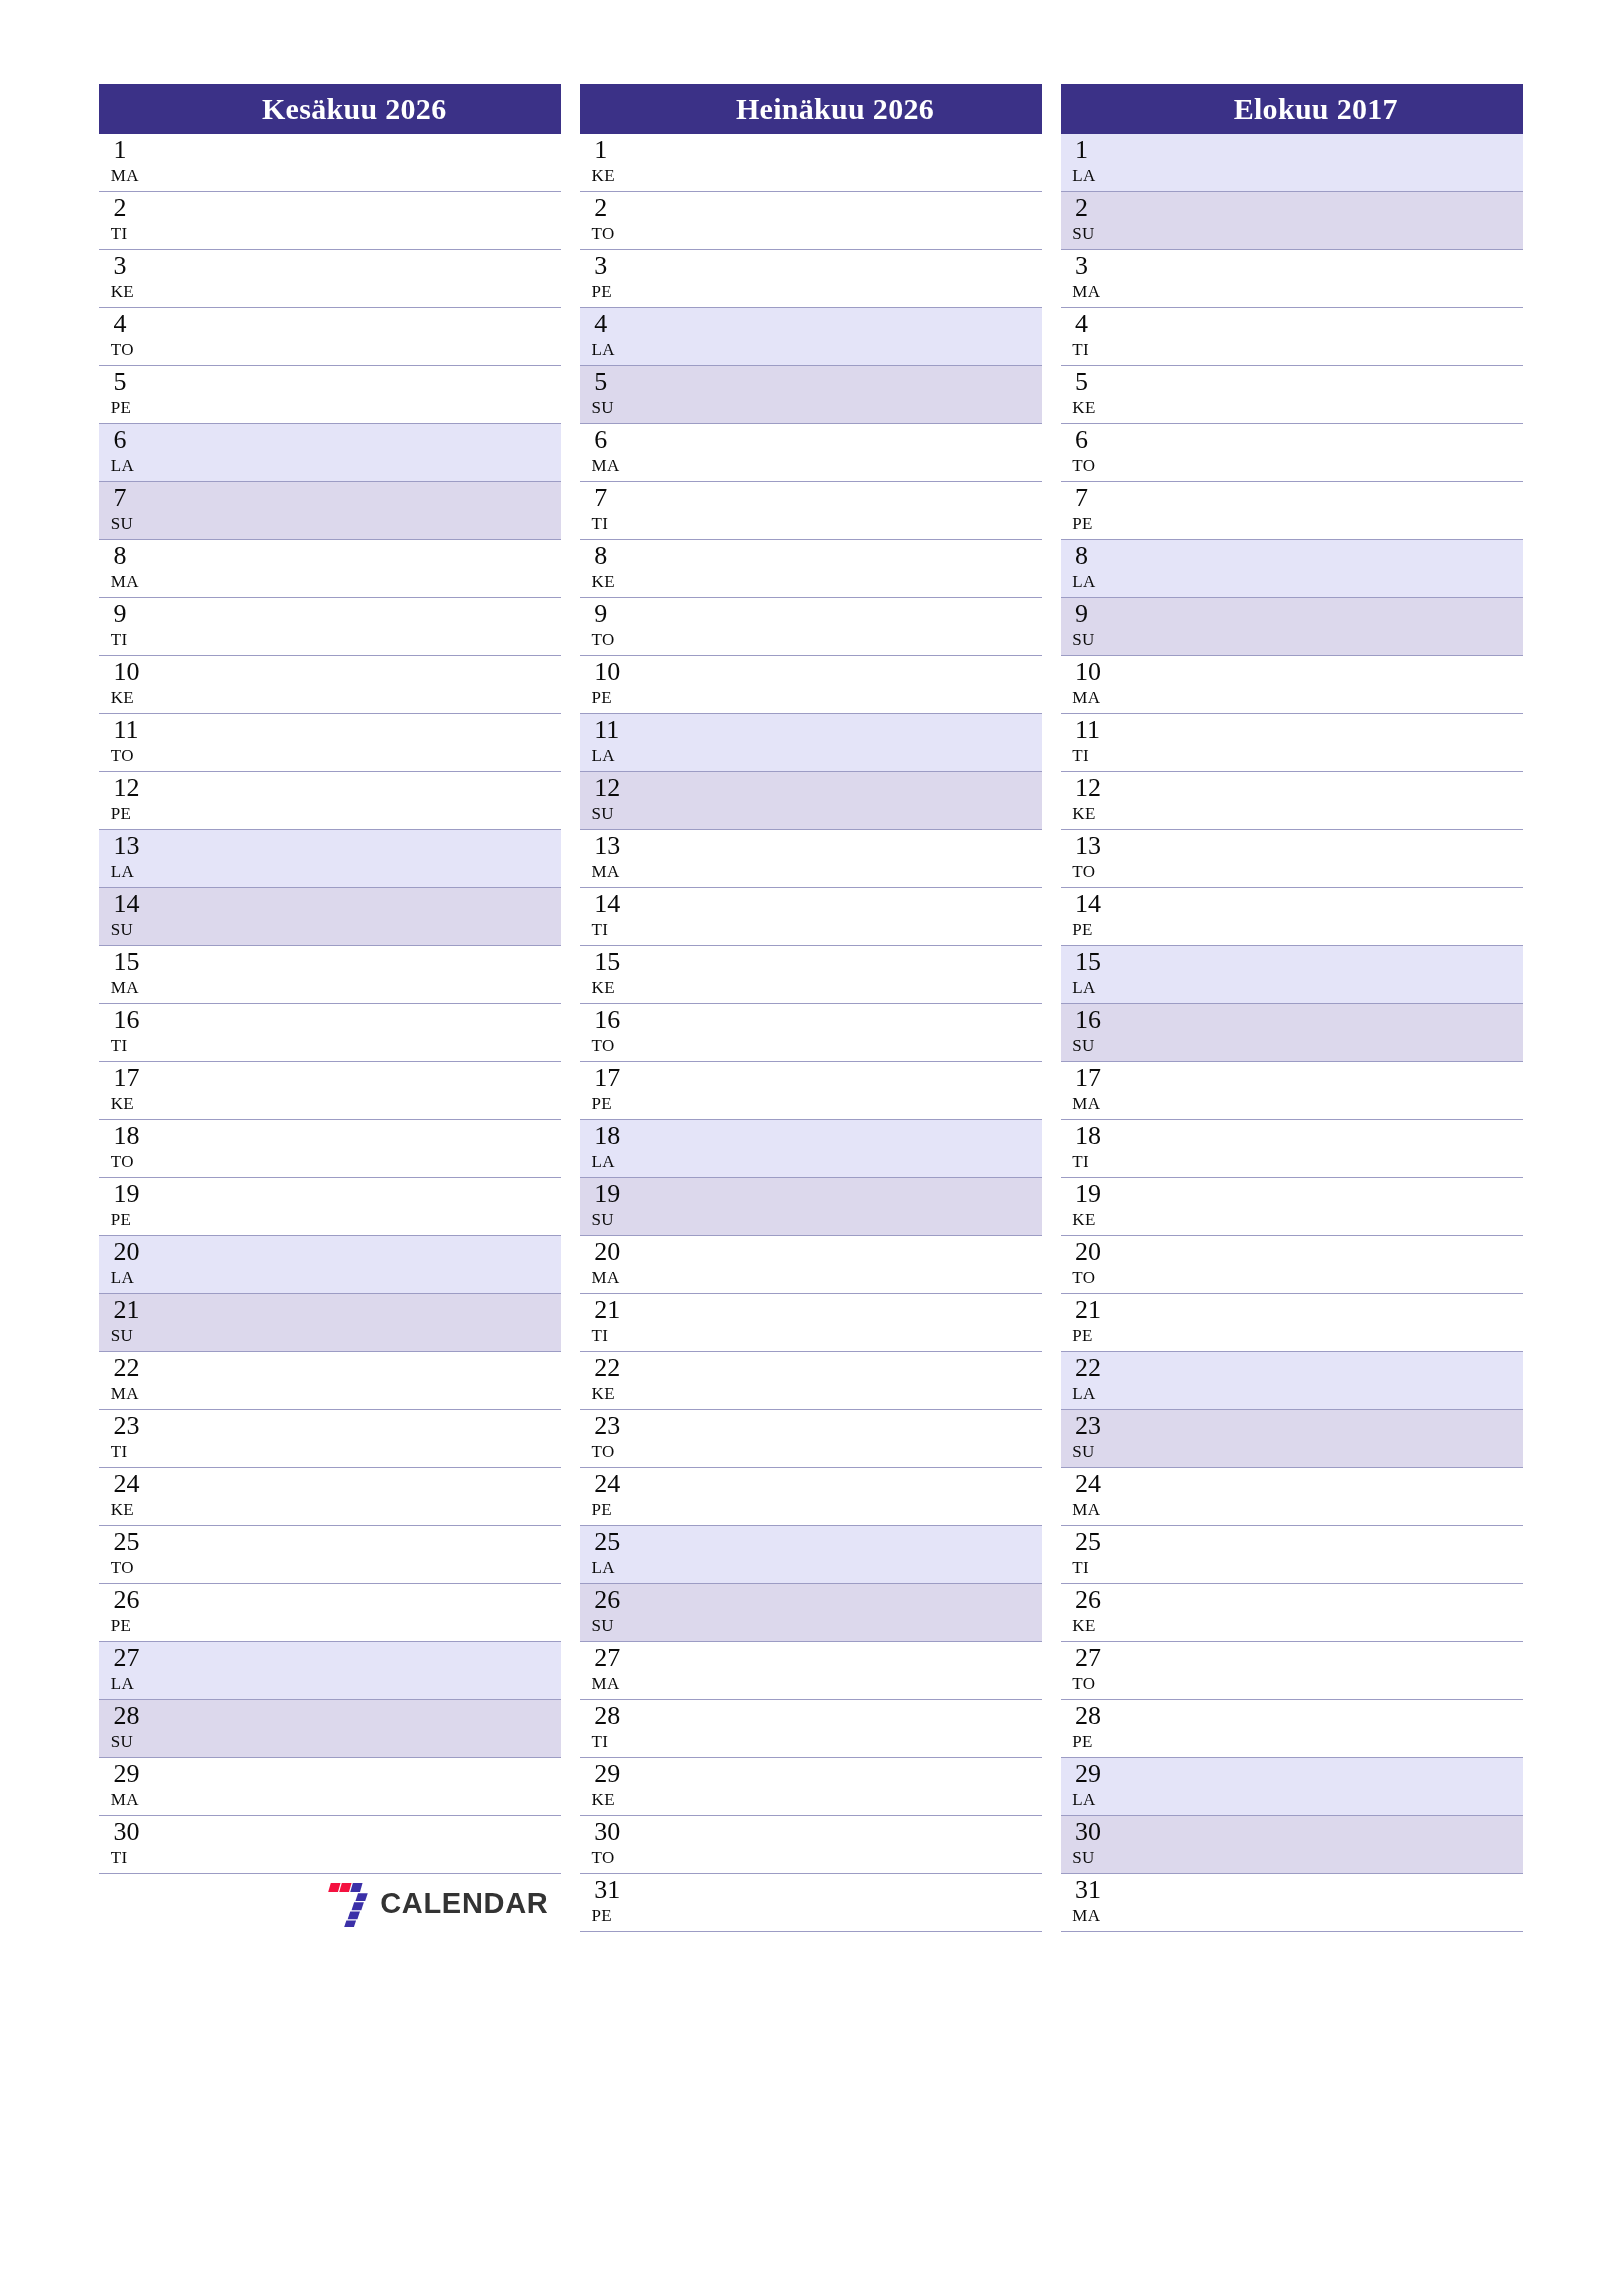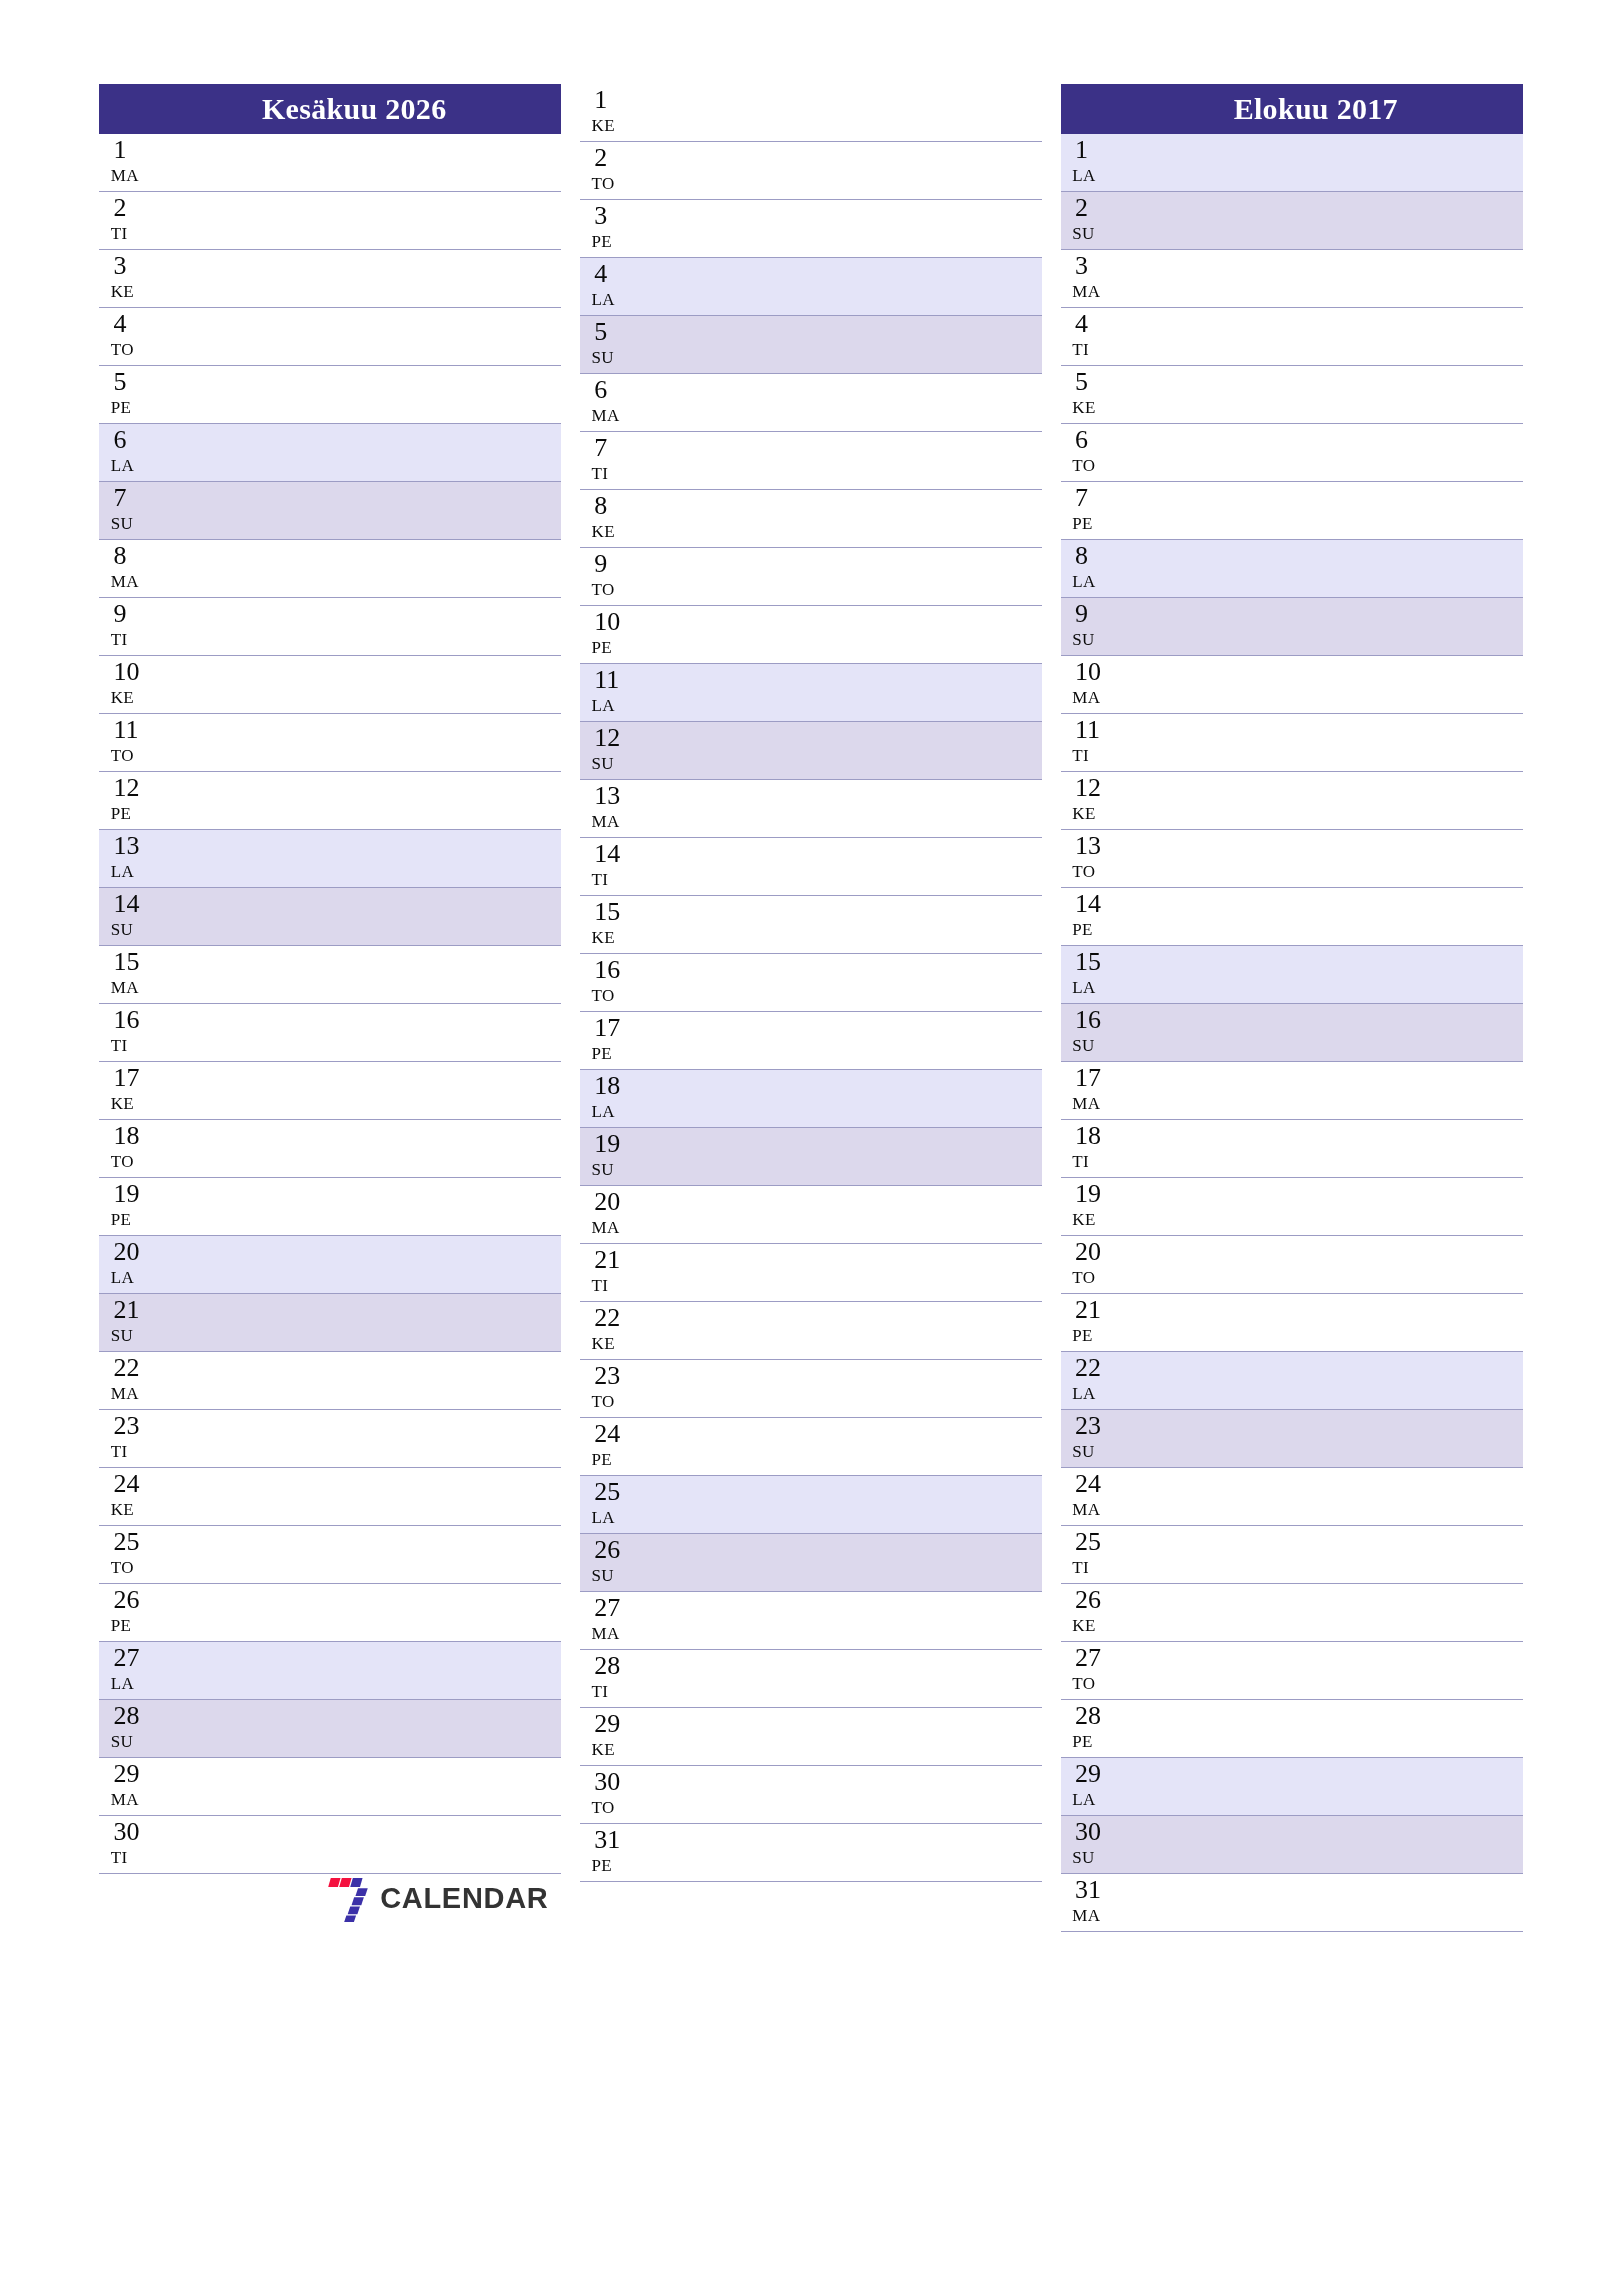--- a/index.html
+++ b/index.html
@@ -91,21 +91,21 @@
     line-height: 1;
     color: #0a0a0a;
     letter-spacing: 0.3px;
     font-family: "Liberation Serif", "DejaVu Serif", serif;
   }
 
   
   .logo-slot {
     height: 58px;
     display: flex;
-    align-items: flex-start;
+    align-items: center;
     justify-content: flex-end;
     padding-right: 13px;
     box-sizing: border-box;
   }
   .logo {
     display: flex;
     align-items: center;
     gap: 9.2px;
   }
   .logo-mark { display: block; }
@@ -256,20 +256,21 @@
               <polygon points="54,22 69,22 65,34 50,34" fill="#3b30a8"></polygon>
               <polygon points="48,36 63,36 59,48 44,48" fill="#3b30a8"></polygon>
               <polygon points="42,50 57,50 53,62 38,62" fill="#3b30a8"></polygon>
               <polygon points="36,64 51,64 47,76 32,76" fill="#3b30a8"></polygon>
             </svg>
             <span class="logo-text">CALENDAR</span>
           </div>
         </div>
       </div>
       <div class="month-col">
+        <div class="month-header">Heinäkuu 2026</div>
         <div class="days">
           <div class="day-row">
             <span class="day-num">1</span>
             <span class="day-wd">KE</span>
           </div>
           <div class="day-row">
             <span class="day-num">2</span>
             <span class="day-wd">TO</span>
           </div>
           <div class="day-row">

